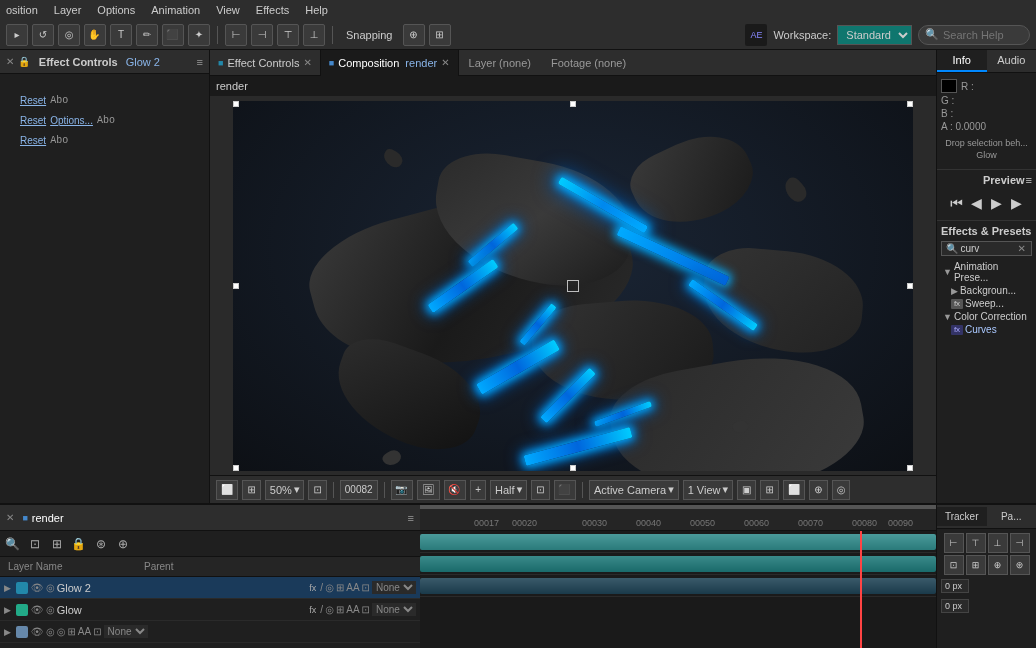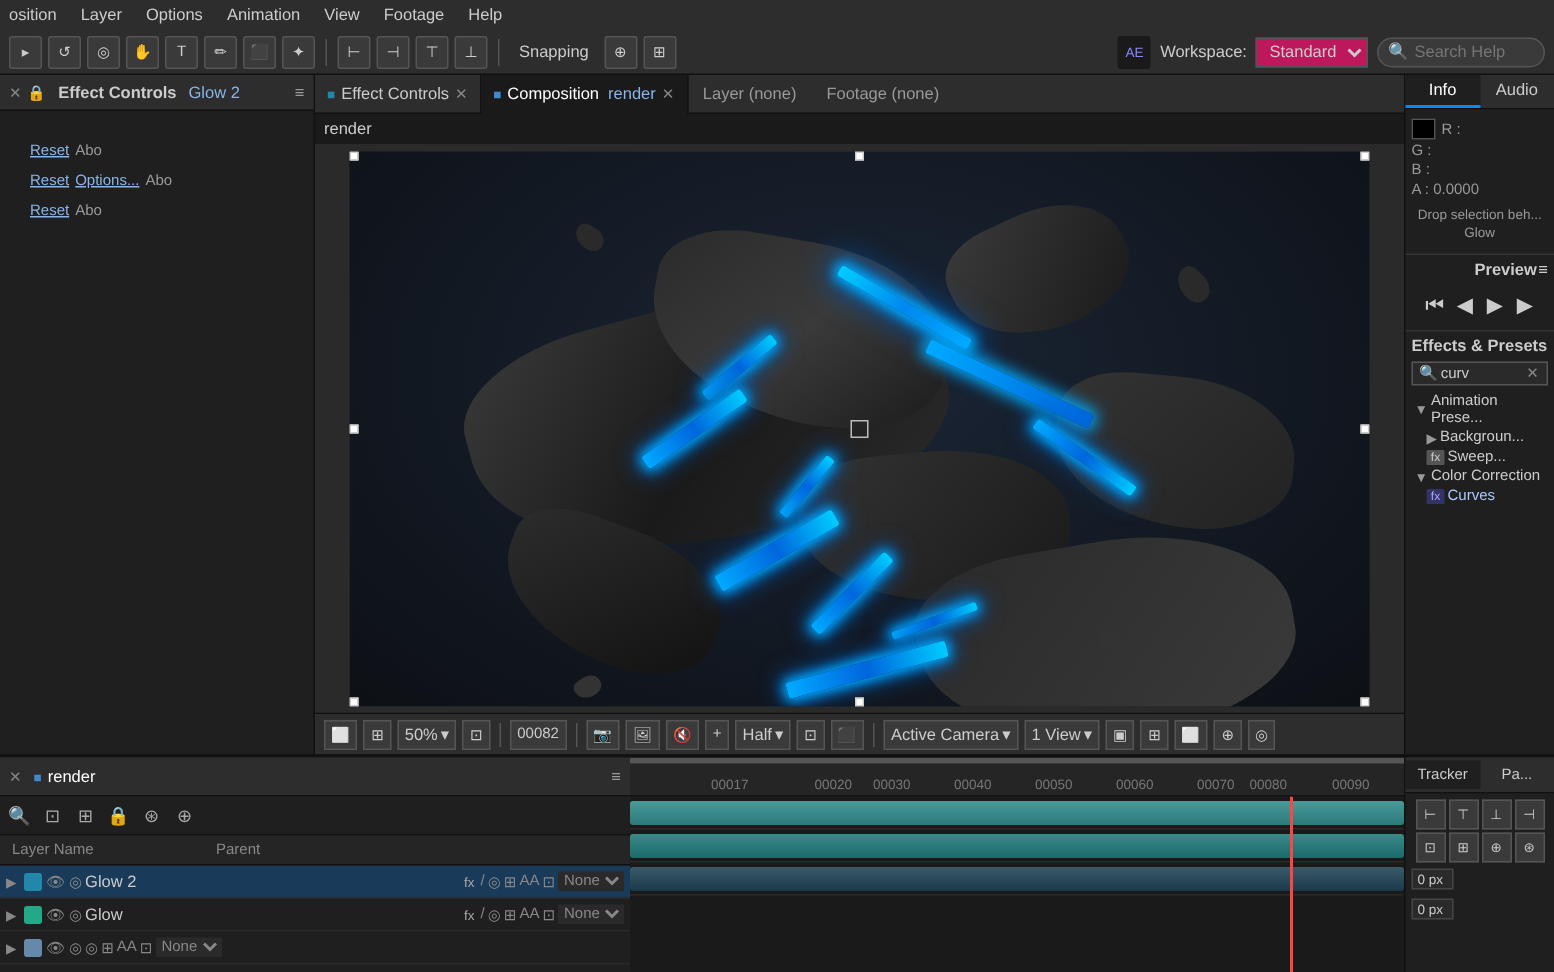--- a/index.html
+++ b/index.html
@@ -63,21 +63,21 @@
       padding: 0 6px;
     }
     .workspace-area {
       display: flex;
       align-items: center;
       margin-left: auto;
       gap: 6px;
     }
     .workspace-label { font-size: 11px; color: #ccc; }
     .workspace-select {
-      background: #be185d;
+      background: #0f766e;
       border: 1px solid #555;
       color: #ccc;
       font-size: 11px;
       padding: 1px 4px;
       height: 20px;
     }
     .search-box {
       display: flex;
       align-items: center;
       background: #3a3a3a;
@@ -145,20 +145,21 @@
     .ec-btn {
       font-size: 10px;
       color: #89b4e8;
       cursor: pointer;
       text-decoration: underline;
     }
     .ec-btn-gray {
       font-size: 10px;
       color: #999;
       cursor: pointer;
+      font-family: Liberation Mono, monospace;
     }
 
     
     .center-area {
       flex: 1;
       display: flex;
       flex-direction: column;
       background: #1a1a1a;
       overflow: hidden;
     }
@@ -639,21 +640,21 @@
   </style>
 </head>
 <body>
 
 <div class="menu-bar">
   <span class="menu-item">osition</span>
   <span class="menu-item">Layer</span>
   <span class="menu-item">Options</span>
   <span class="menu-item">Animation</span>
   <span class="menu-item">View</span>
-  <span class="menu-item">Footage</span>
+  <span class="menu-item">Effects</span>
   <span class="menu-item">Help</span>
 </div>
 
 <div class="toolbar">
 
   <div class="toolbar-btn">▸</div>
   <div class="toolbar-btn">↺</div>
   <div class="toolbar-btn">◎</div>
   <div class="toolbar-btn">✋</div>
   <div class="toolbar-btn">T</div>
@@ -971,27 +972,27 @@
     </div>
   </div>
 
   <div class="timeline-right">
 
     <div class="tl-time-ruler">
 
       <div class="tl-work-area" style="left:0;width:100%;top:0;background:#555;"></div>
       <div class="time-mark" style="left:0px;"></div>
       <div class="time-mark" style="left:54px;">00017</div>
-      <div class="time-mark" style="left:123px;">00020</div>
+      <div class="time-mark" style="left:92px;">00020</div>
       <div class="time-mark" style="left:162px;">00030</div>
       <div class="time-mark" style="left:216px;">00040</div>
       <div class="time-mark" style="left:270px;">00050</div>
       <div class="time-mark" style="left:324px;">00060</div>
       <div class="time-mark" style="left:378px;">00070</div>
-      <div class="time-mark" style="left:413px;">00080</div>
+      <div class="time-mark" style="left:432px;">00080</div>
       <div class="time-mark" style="left:468px;">00090</div>
     </div>
 
     <div class="tl-track-area">
 
       <div class="tl-playhead" style="left:440px;height:100%;"></div>
 
       <div class="tl-track">
         <div class="tl-track-bar track-cyan" style="left:0;right:0;"></div>
       </div>

